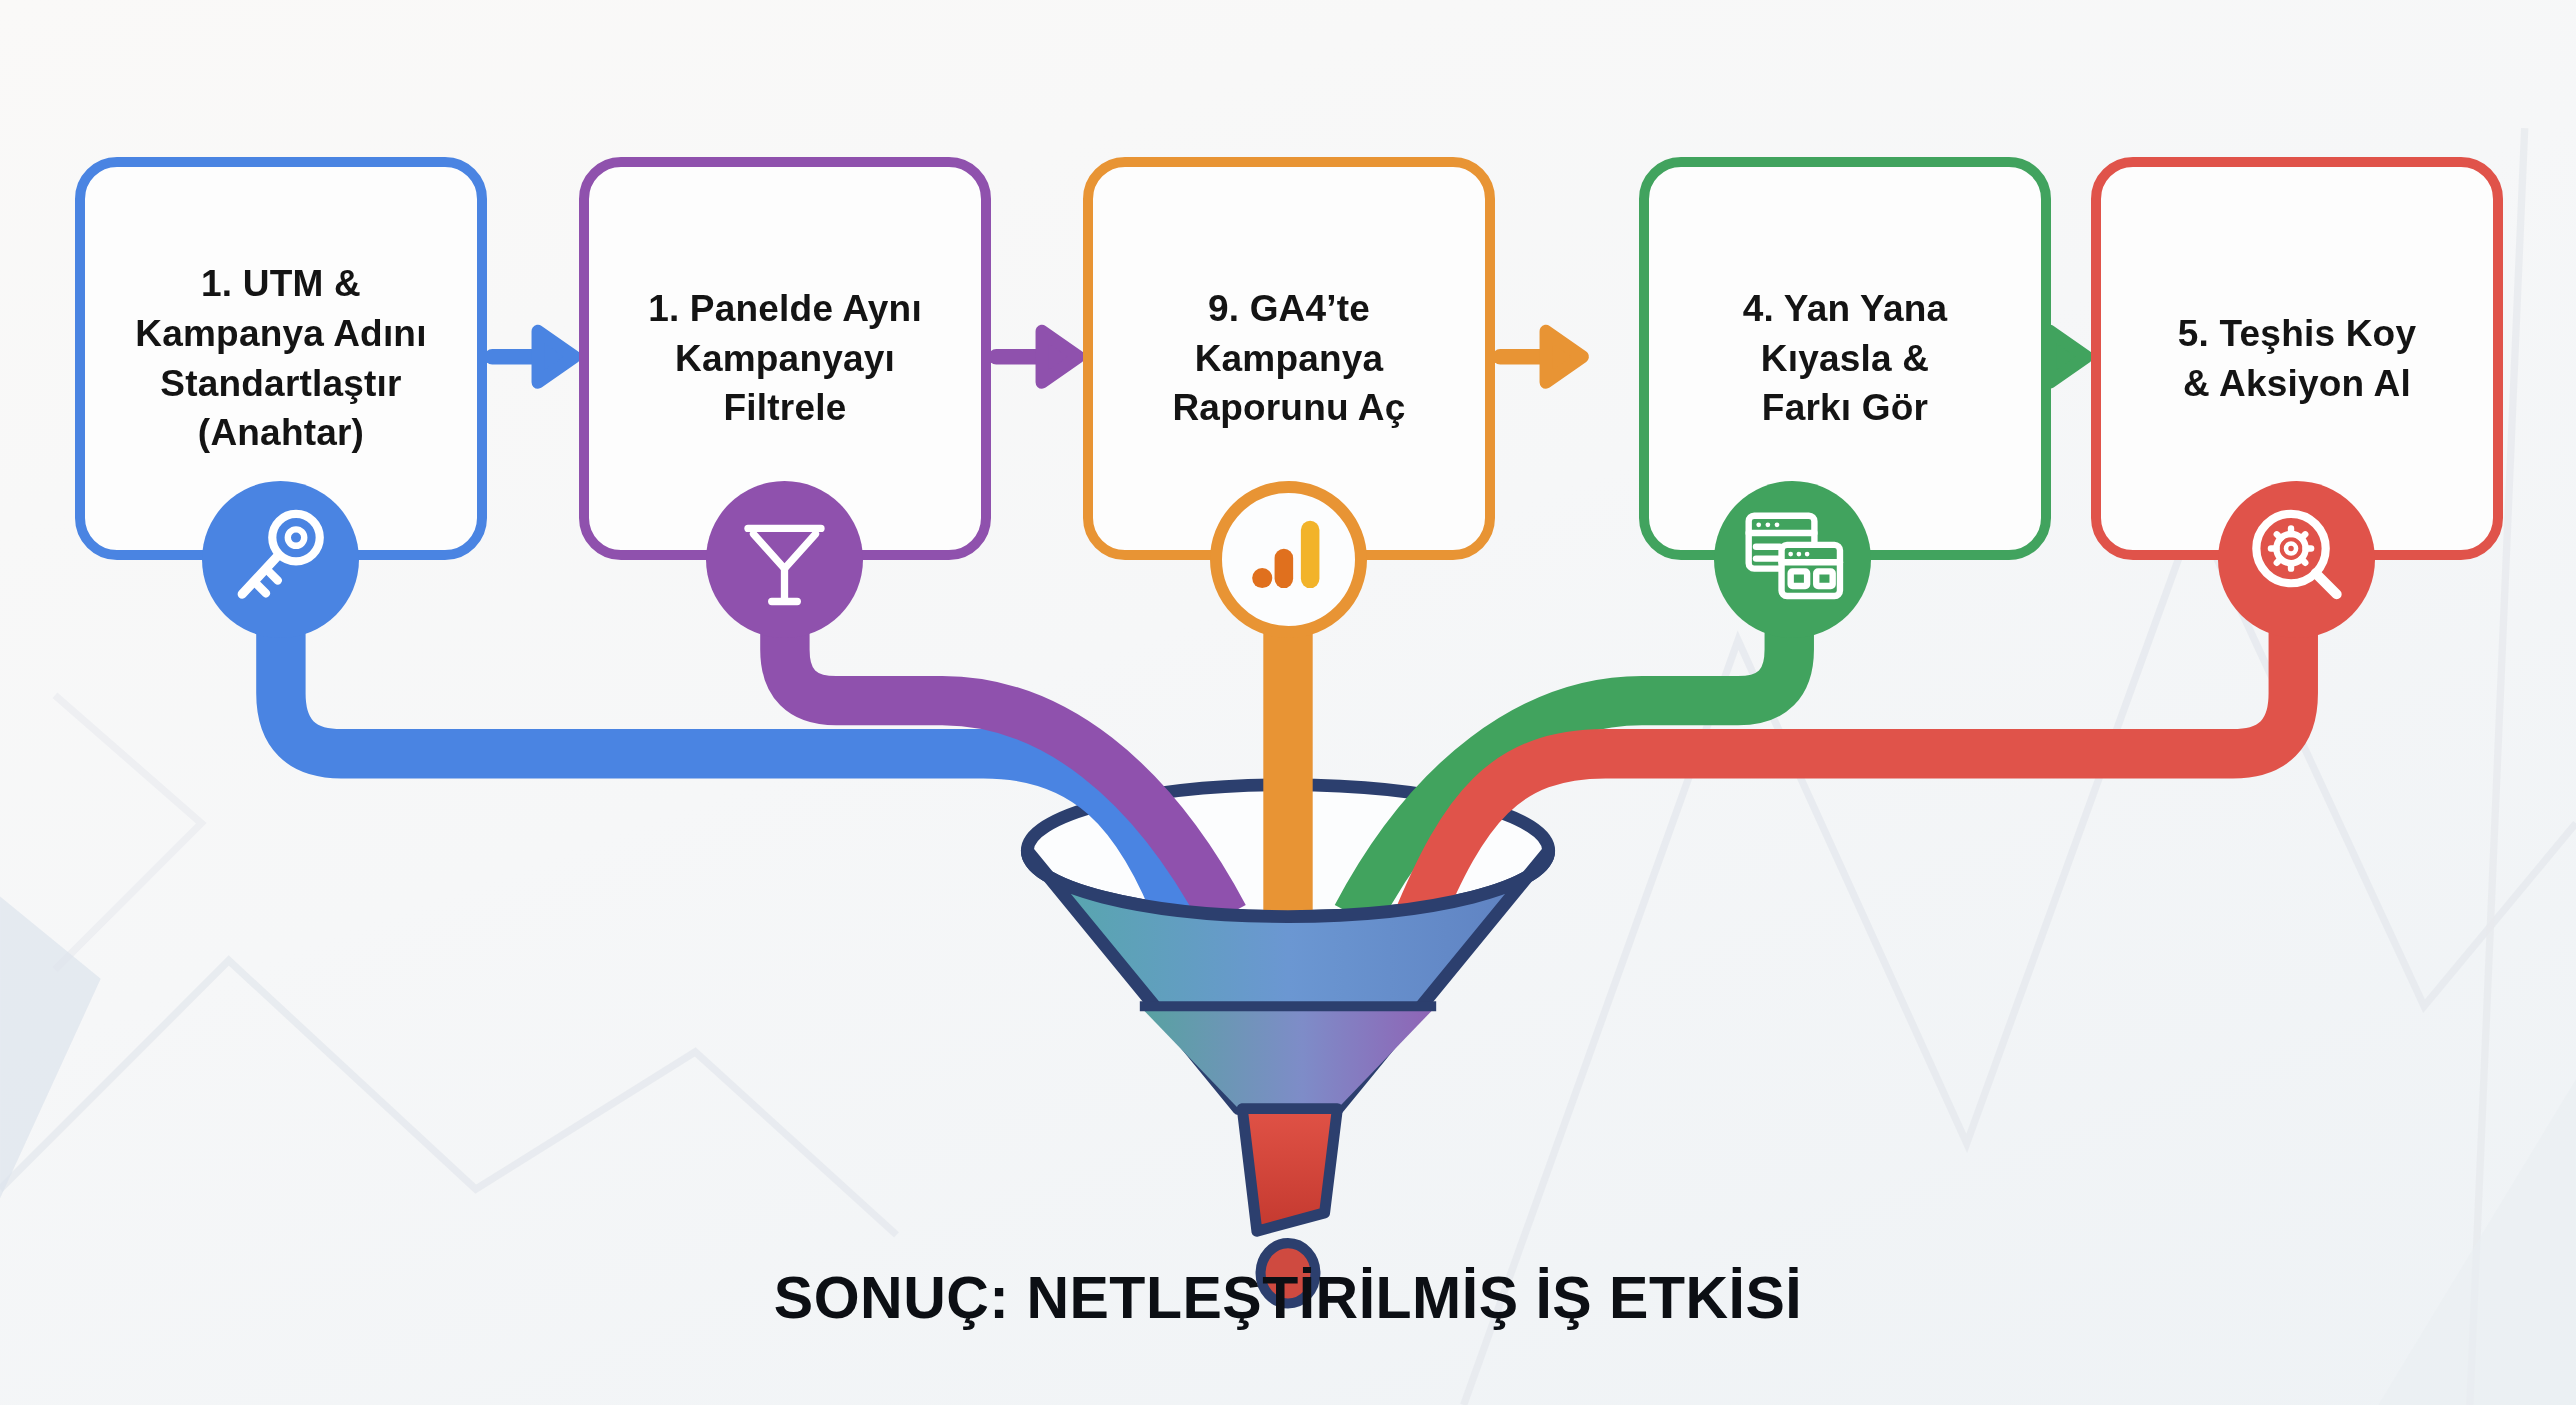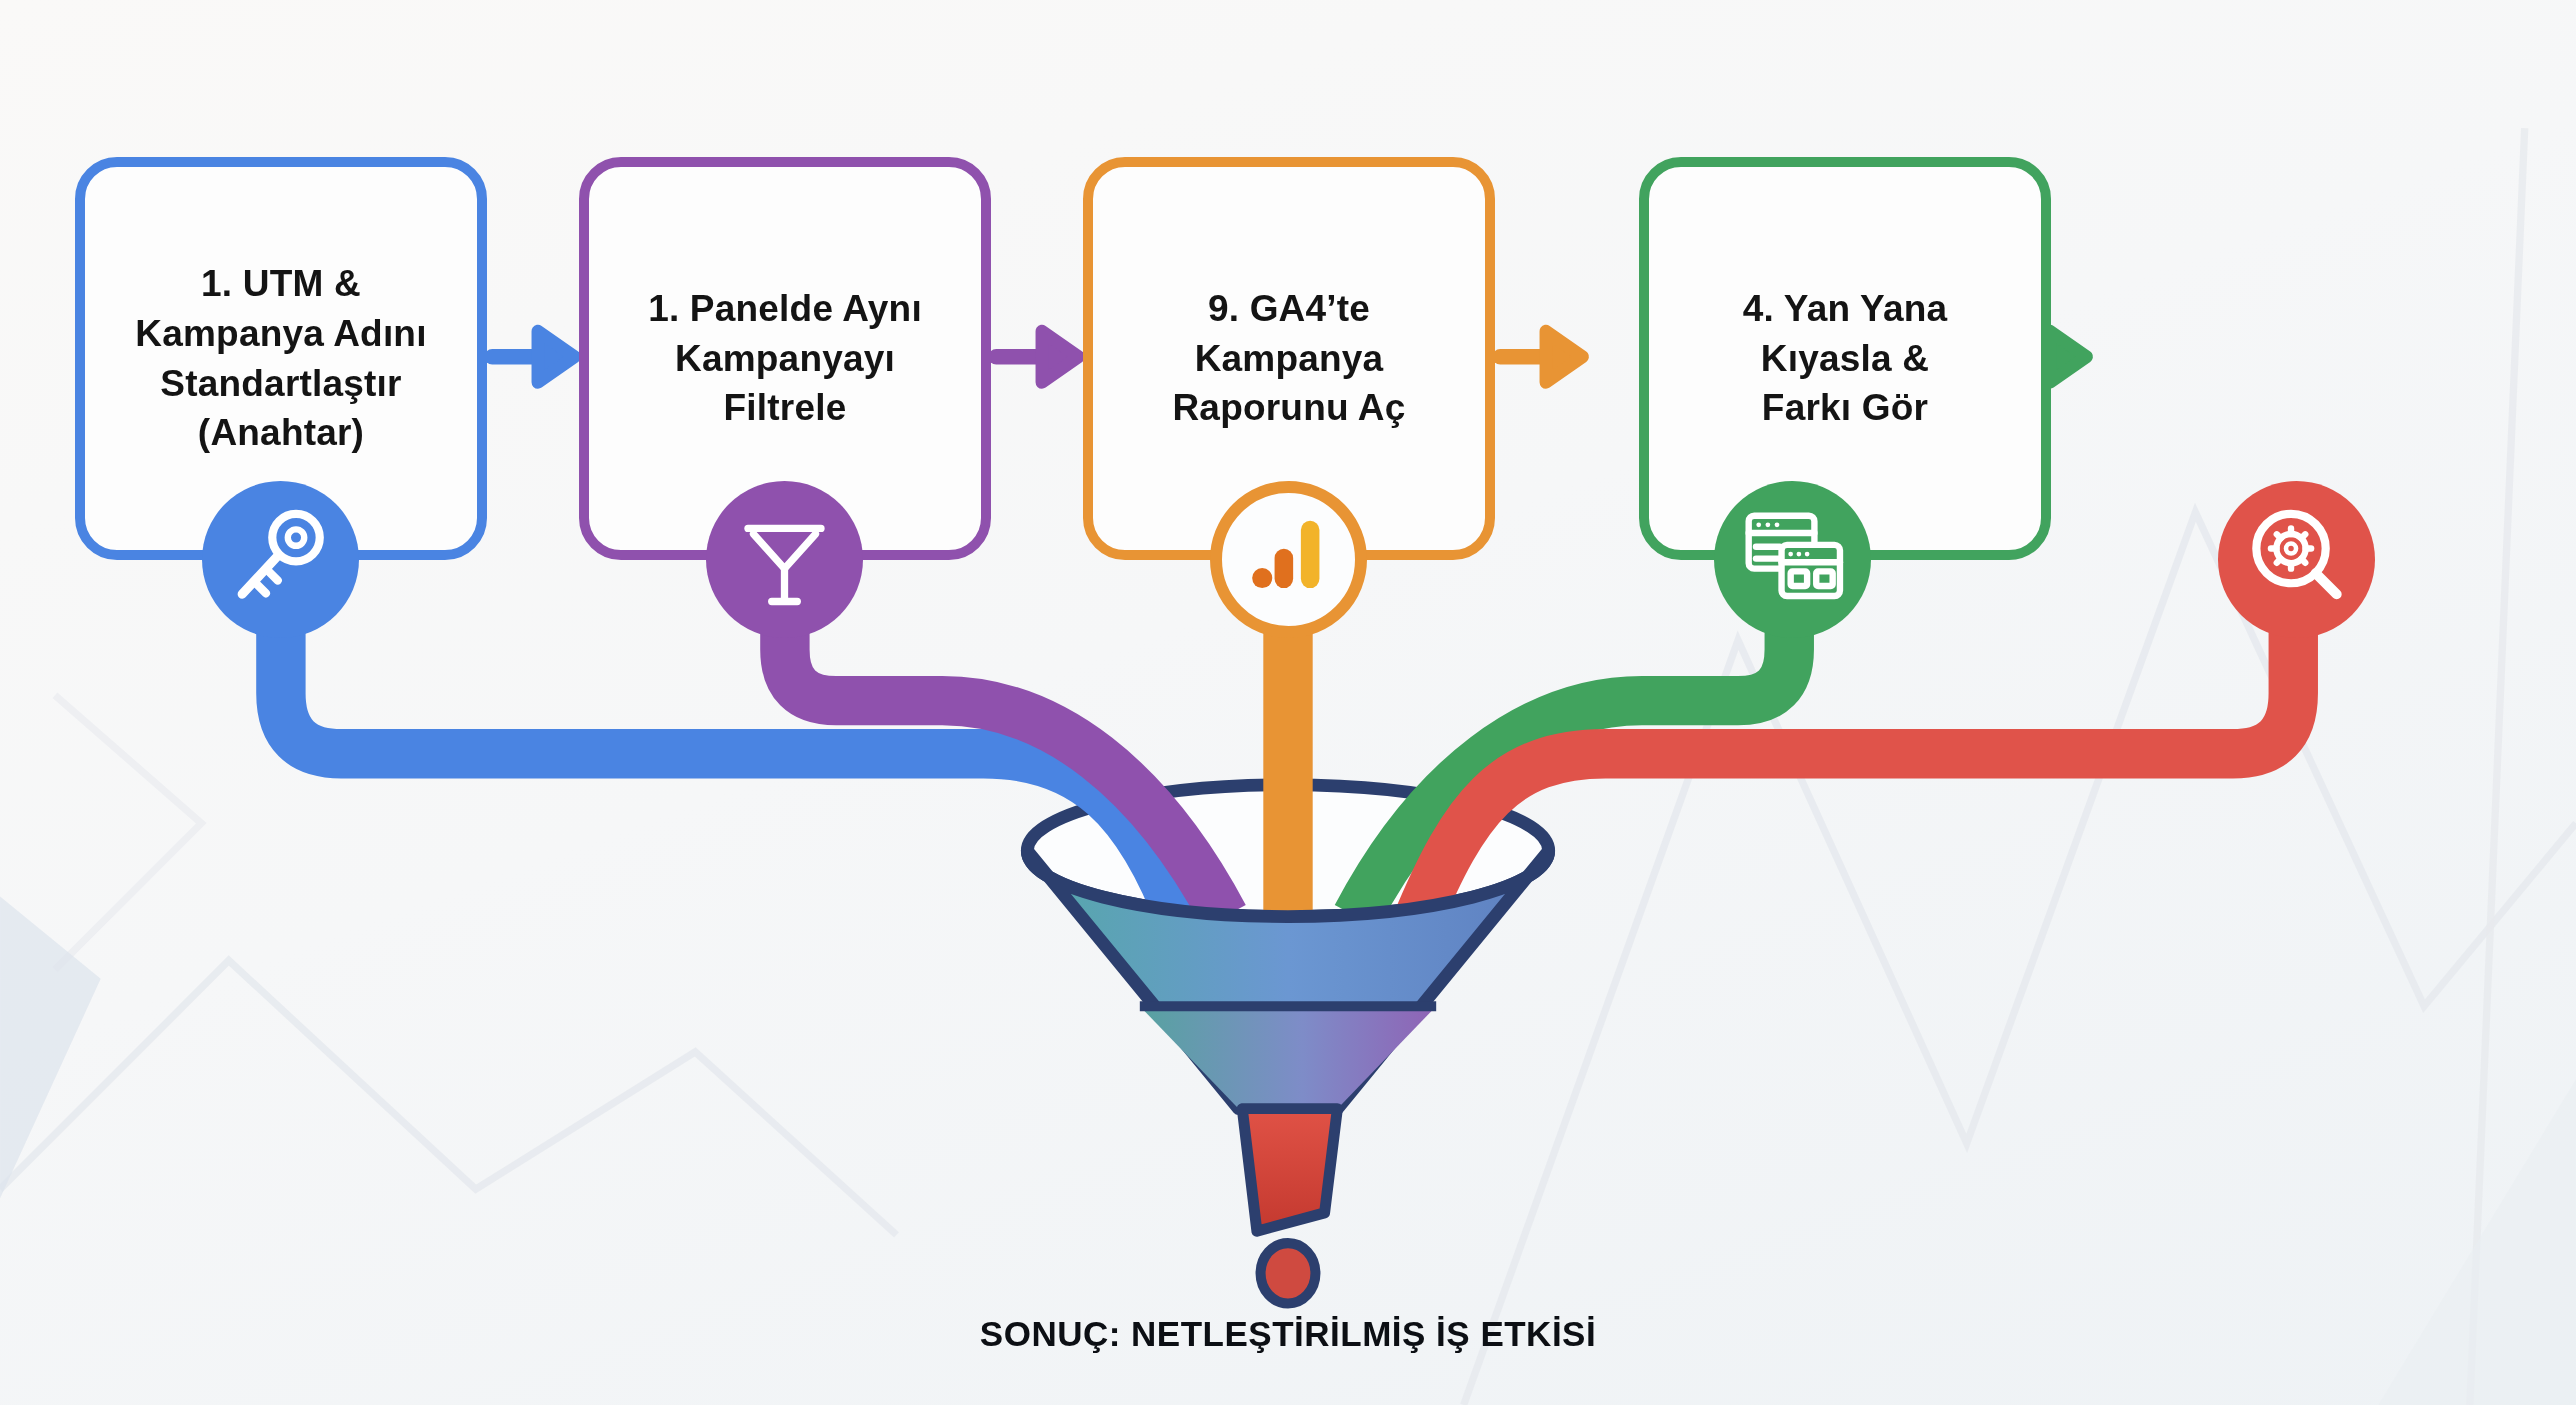--- a/index.html
+++ b/index.html
@@ -27,22 +27,22 @@
 
   .stroke-1{stroke:var(--step1)} .stroke-2{stroke:var(--step2)} .stroke-3{stroke:var(--step3)}
   .stroke-4{stroke:var(--step4)} .stroke-5{stroke:var(--step5)}
   .fill-1{fill:var(--step1)} .fill-2{fill:var(--step2)} .fill-3{fill:var(--step3)}
   .fill-4{fill:var(--step4)}
   .ribbon{fill:none;stroke-width:54;}
   .arrow-line{fill:none;stroke-width:17;stroke-linecap:round;}
   .arrow-head{stroke-width:14;stroke-linejoin:round;} 
   .deco{fill:none;stroke:#e7eaee;stroke-width:8;}
 
-  #caption{position:absolute;left:0;top:1314px;width:100%;text-align:center;z-index:2;
-           font-weight:bold;font-size:35px;color:#0c0f14;letter-spacing:0.5px;}
+  #caption{position:absolute;left:0;top:1264px;width:100%;text-align:center;z-index:2;
+           font-weight:bold;font-size:59px;color:#0c0f14;letter-spacing:0.5px;}
 </style>
 </head>
 <body>
 
 <div id="canvas">
 
   <svg class="layer z0" viewBox="0 0 2816 1536">
     <g>
       <polyline class="deco" points="1600,1536 1900,700 2150,1250 2400,560 2650,1100 2816,900" opacity="0.9"></polyline>
       <polyline class="deco" points="0,1300 250,1050 520,1300 760,1150 980,1350" opacity="0.9"></polyline>
@@ -121,20 +121,24 @@
   <div class="step-box b3" style="left:1083px">
     <div class="step-label">9. GA4’te
 Kampanya
 Raporunu Aç</div>
   </div>
   <div class="step-box b4" style="left:1639px">
     <div class="step-label">4. Yan Yana
 Kıyasla &amp;
 Farkı Gör</div>
   </div>
+  <div class="step-box b5" style="left:2091px">
+    <div class="step-label">5. Teşhis Koy
+&amp; Aksiyon Al</div>
+  </div>
 
   <div class="icon-badge c1" style="left:202px">
     <svg viewBox="0 0 172 172">
       <g class="wicon" stroke-width="9">
         <circle cx="103" cy="62" r="26"></circle>
         <circle cx="103" cy="62" r="9" stroke-width="7"></circle>
         <path d="M 84 81 L 44 124" stroke-width="10"></path>
         <path d="M 57 110 L 70 123"></path>
         <path d="M 70 96 L 83 109"></path>
       </g>

